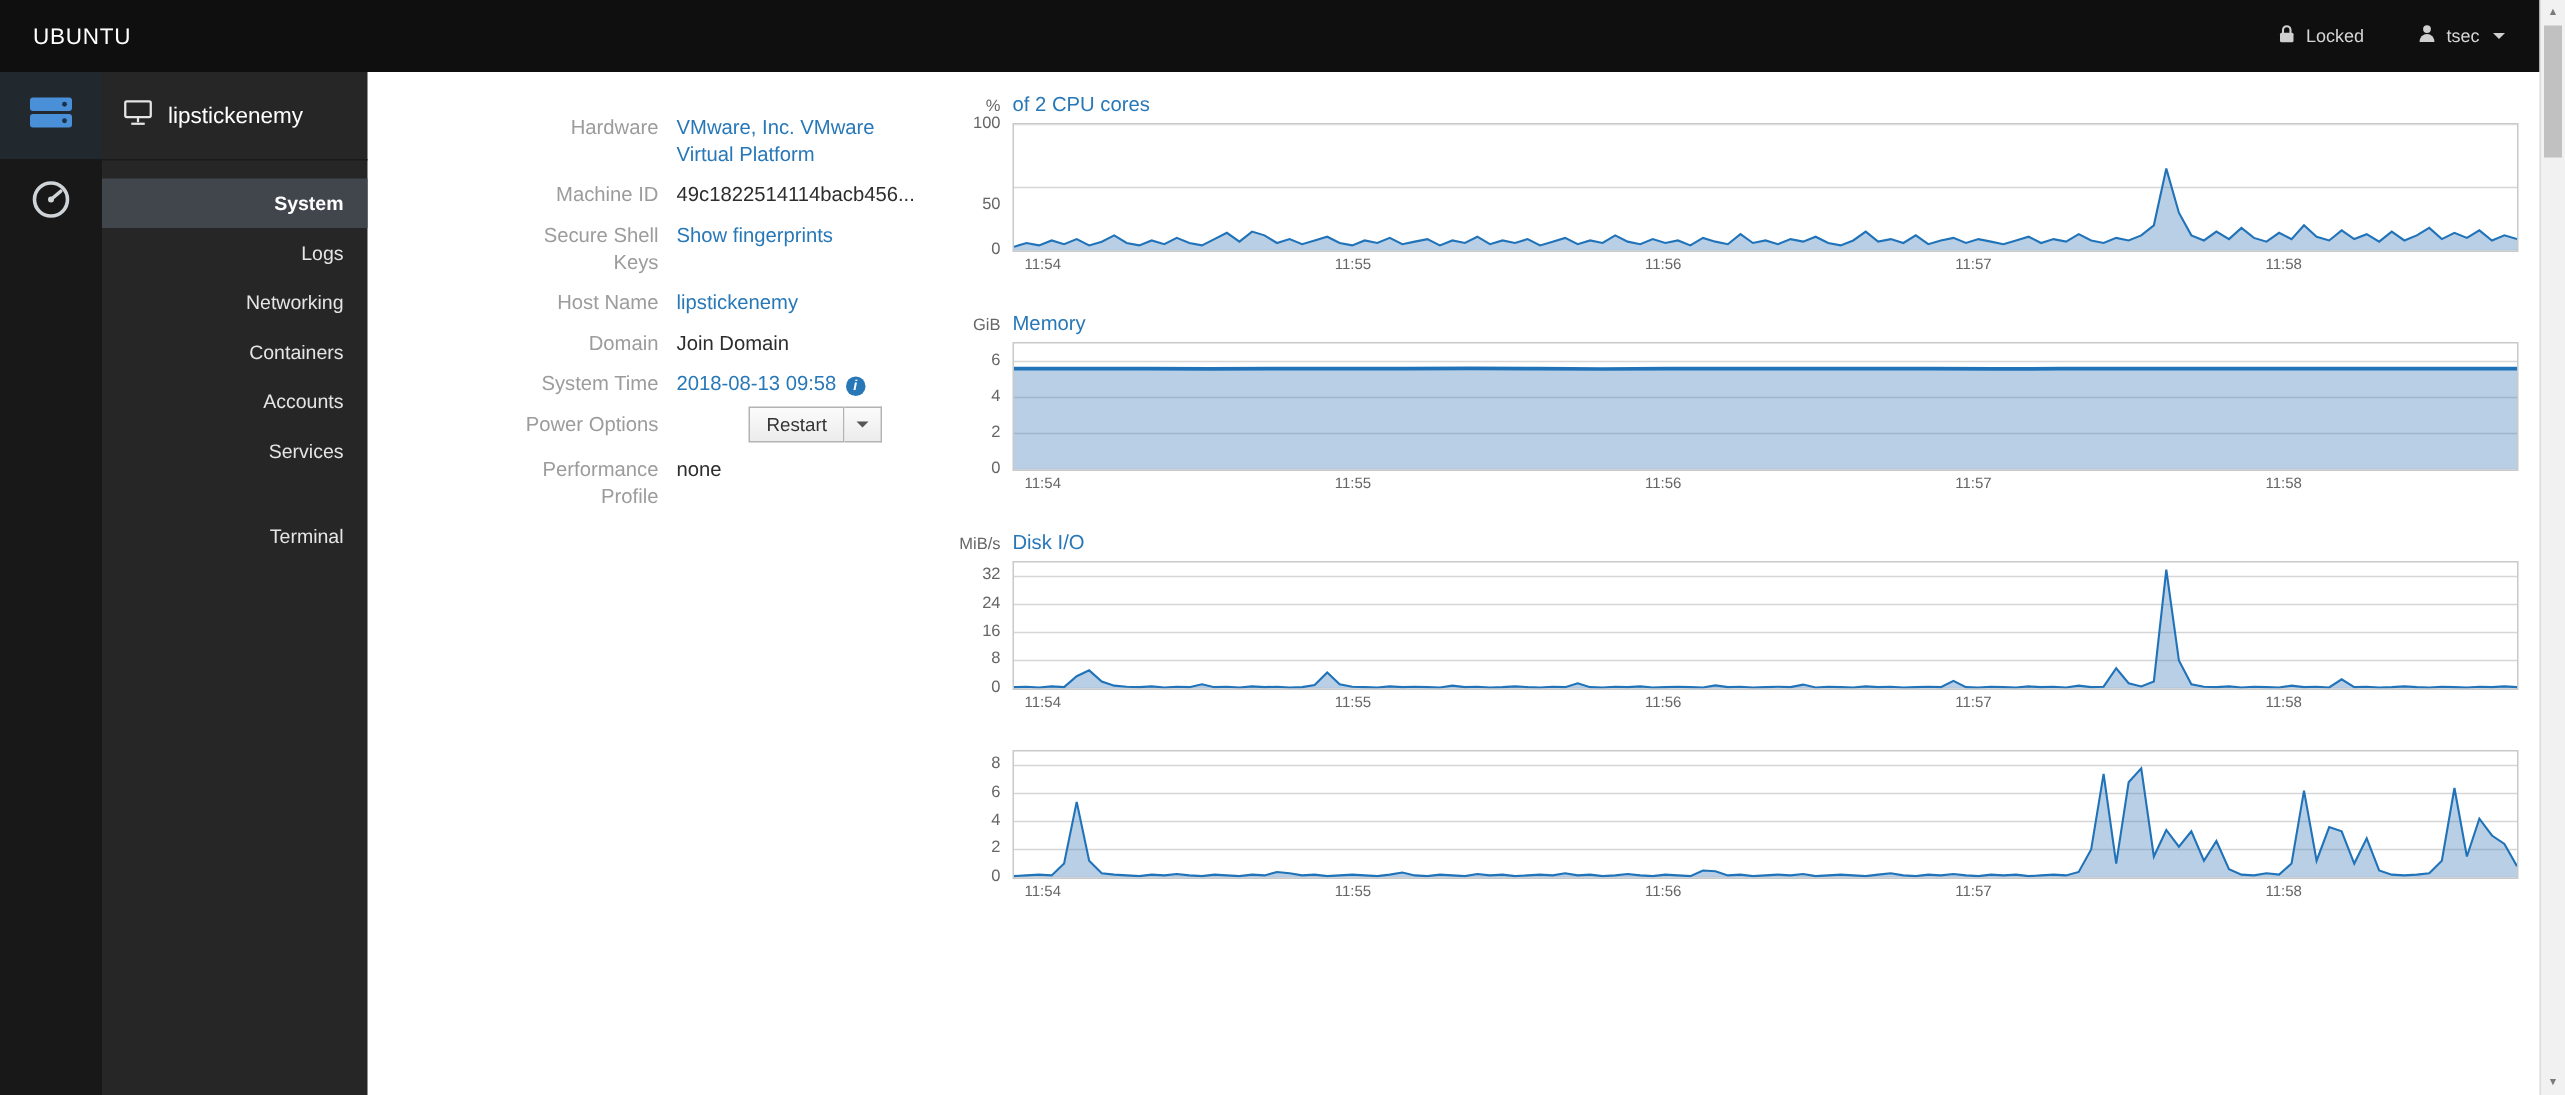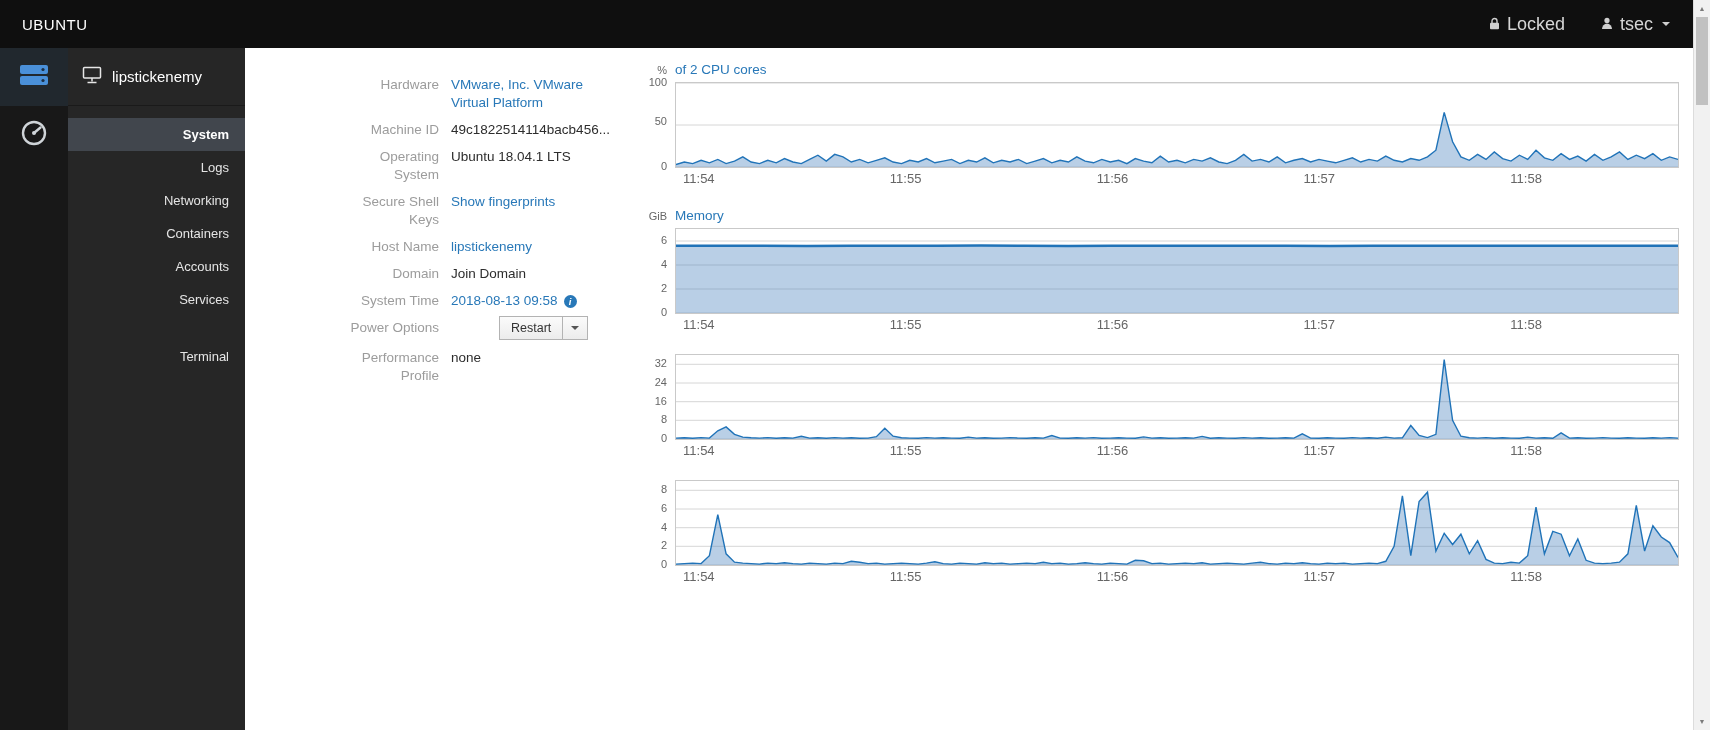--- a/index.html
+++ b/index.html
@@ -3,21 +3,21 @@
 <meta charset="utf-8">
 <style>
   * { margin:0; padding:0; box-sizing:border-box; }
   html,body { width:1710px; height:730px; overflow:hidden; font-family:"Liberation Sans", sans-serif; background:#fff; }
 
   
   .topbar { position:absolute; left:0; top:0; width:100%; height:48px; background:#0f0f0f;
             display:flex; align-items:center; justify-content:space-between;
             padding:0 40px 0 22px; z-index:5; }
   .brand { color:#ffffff; font-size:15px; letter-spacing:.5px; }
-  .topbar-right { display:flex; align-items:center; gap:36px; font-size:18px; color:#d6d6d6; }
+  .topbar-right { display:flex; align-items:center; gap:36px; font-size:12px; color:#d6d6d6; }
   .tb-item { display:inline-flex; align-items:center; gap:7px; cursor:pointer; }
   .caret-sm { width:0; height:0; border-left:4px solid transparent; border-right:4px solid transparent;
               border-top:4px solid #cfcfcf; margin-left:2px; }
 
   
   .iconstrip { position:absolute; left:0; top:48px; bottom:0; width:68px; background:#181818; z-index:2; }
   .strip-tile { height:58px; display:flex; align-items:center; justify-content:center; cursor:pointer; }
   .strip-tile.active { background:#21282e; }
 
   
@@ -54,21 +54,21 @@
   .chart-head { display:flex; align-items:baseline; margin-bottom:5px; }
   .chart-unit { width:40px; flex-shrink:0; text-align:right; padding-right:8px; font-size:11px; color:#666; }
   .chart-title { font-size:13.5px; }
   .chart-body { display:flex; }
   .ygutter { width:40px; flex-shrink:0; position:relative; }
   .ylab { position:absolute; right:8px; font-size:11px; color:#666;text-align:right; }
   .plotwrap { flex:1; }
   .plot { height:86px; border:1px solid #c9c9c9; background:#fff; position:relative; }
   .plot svg { display:block; width:100%; height:100%; }
   .xlabels { position:relative; height:16px; margin-top:3px; }
-  .xlab { position:absolute; top:0; font-size:13px; color:#666; }
+  .xlab { position:absolute; top:0; font-size:10px; color:#666; }
 
   
   .scrollbar { position:absolute; right:0; top:0; bottom:0; width:17px; background:#f1f1f1;
                border-left:1px solid #dcdcdc; z-index:20; }
   .sb-arrow { height:17px; display:flex; align-items:center; justify-content:center;
               font-size:7px; color:#7a7a7a; cursor:pointer; }
   .sb-arrow.bottom { position:absolute; bottom:0; left:0; right:0; }
   .sb-thumb { position:absolute; top:17px; left:2px; width:12px; height:88px; background:#c1c1c1; cursor:pointer; }
 </style>
 </head>
@@ -149,24 +149,20 @@
   <section class="info-pane">
     <div class="frow">
       <span class="flabel">Hardware</span>
       <span class="fvalue"><a class="link">VMware, Inc. VMware Virtual Platform</a></span>
     </div>
     <div class="frow">
       <span class="flabel">Machine ID</span>
       <span class="fvalue">49c1822514114bacb456...</span>
     </div>
     <div class="frow">
-      <span class="flabel">Operating System</span>
-      <span class="fvalue">Ubuntu 18.04.1 LTS</span>
-    </div>
-    <div class="frow">
       <span class="flabel">Secure Shell Keys</span>
       <span class="fvalue"><a class="link">Show fingerprints</a></span>
     </div>
     <div class="frow">
       <span class="flabel">Host Name</span>
       <span class="fvalue"><a class="link">lipstickenemy</a></span>
     </div>
     <div class="frow">
       <span class="flabel">Domain</span>
       <span class="fvalue">Join Domain</span>
@@ -197,21 +193,21 @@
   <section class="charts-pane">
 
     <div class="chart-block">
       <div class="chart-head">
         <span class="chart-unit">%</span>
         <a class="link chart-title">of 2 CPU cores</a>
       </div>
       <div class="chart-body">
         <div class="ygutter">
             <div class="ylab" style="top: 78px;">0</div>
-            <div class="ylab" style="top: 33px; margin-left: 40px;">50</div>
+            <div class="ylab" style="top: 48px; margin-left: 40px;">50</div>
             <div class="ylab" style="top: -6px;">100</div>
           </div>
         <div class="plotwrap">
           <div class="plot">
               <svg viewBox="0 0 1002 84" preserveAspectRatio="none">
                 <line x1="0" x2="1002" y1="84.0" y2="84.0" stroke="#d6d6d6" stroke-width="1"></line>
                 <line x1="0" x2="1002" y1="42.0" y2="42.0" stroke="#d6d6d6" stroke-width="1"></line>
                 <line x1="0" x2="1002" y1="0.0" y2="0.0" stroke="#d6d6d6" stroke-width="1"></line>
                 <path d="M0 84 L0.0 81.5 L8.3 79.0 L16.7 80.6 L25.1 77.3 L33.4 79.8 L41.8 76.4 L50.1 80.6 L58.5 78.1 L66.8 73.9 L75.1 79.0 L83.5 80.6 L91.8 77.3 L100.2 79.8 L108.5 75.6 L116.9 79.0 L125.3 80.6 L133.6 76.4 L141.9 72.2 L150.3 78.1 L158.7 71.4 L167.0 73.9 L175.3 79.0 L183.7 76.4 L192.1 79.8 L200.4 77.3 L208.8 74.8 L217.1 79.0 L225.5 80.6 L233.8 77.3 L242.2 79.0 L250.5 75.6 L258.9 79.8 L267.2 78.1 L275.6 76.4 L283.9 80.6 L292.3 77.3 L300.6 79.0 L308.9 74.8 L317.3 79.8 L325.7 77.3 L334.0 79.0 L342.4 76.4 L350.7 80.6 L359.1 78.1 L367.4 75.6 L375.8 79.8 L384.1 77.3 L392.4 79.0 L400.8 73.9 L409.1 78.1 L417.5 79.8 L425.8 76.4 L434.2 79.0 L442.6 77.3 L450.9 80.6 L459.3 75.6 L467.6 78.1 L475.9 79.8 L484.3 73.1 L492.6 79.0 L501.0 77.3 L509.3 79.8 L517.7 76.4 L526.1 78.1 L534.4 74.8 L542.8 79.0 L551.1 80.6 L559.5 77.3 L567.8 71.4 L576.1 78.1 L584.5 76.4 L592.9 79.0 L601.2 73.9 L609.5 79.8 L617.9 77.3 L626.3 75.6 L634.6 79.0 L643.0 76.4 L651.3 78.1 L659.6 79.8 L668.0 77.3 L676.4 74.8 L684.7 79.0 L693.0 76.4 L701.4 78.1 L709.8 73.1 L718.1 77.3 L726.4 79.0 L734.8 75.6 L743.1 77.3 L751.5 73.9 L759.9 67.2 L768.2 29.4 L776.6 58.8 L784.9 73.9 L793.3 77.3 L801.6 71.4 L810.0 76.4 L818.3 68.9 L826.6 75.6 L835.0 78.1 L843.4 72.2 L851.7 76.4 L860.0 67.2 L868.4 74.8 L876.8 77.3 L885.1 70.6 L893.5 76.4 L901.8 73.1 L910.1 78.1 L918.5 71.4 L926.9 77.3 L935.2 73.9 L943.5 68.9 L951.9 76.4 L960.3 72.2 L968.6 75.6 L976.9 70.6 L985.3 77.3 L993.6 73.9 L1002.0 76.4 L1002 84 Z" fill="rgba(70,130,190,0.38)"></path>
                 <path d="M0.0 81.5 L8.3 79.0 L16.7 80.6 L25.1 77.3 L33.4 79.8 L41.8 76.4 L50.1 80.6 L58.5 78.1 L66.8 73.9 L75.1 79.0 L83.5 80.6 L91.8 77.3 L100.2 79.8 L108.5 75.6 L116.9 79.0 L125.3 80.6 L133.6 76.4 L141.9 72.2 L150.3 78.1 L158.7 71.4 L167.0 73.9 L175.3 79.0 L183.7 76.4 L192.1 79.8 L200.4 77.3 L208.8 74.8 L217.1 79.0 L225.5 80.6 L233.8 77.3 L242.2 79.0 L250.5 75.6 L258.9 79.8 L267.2 78.1 L275.6 76.4 L283.9 80.6 L292.3 77.3 L300.6 79.0 L308.9 74.8 L317.3 79.8 L325.7 77.3 L334.0 79.0 L342.4 76.4 L350.7 80.6 L359.1 78.1 L367.4 75.6 L375.8 79.8 L384.1 77.3 L392.4 79.0 L400.8 73.9 L409.1 78.1 L417.5 79.8 L425.8 76.4 L434.2 79.0 L442.6 77.3 L450.9 80.6 L459.3 75.6 L467.6 78.1 L475.9 79.8 L484.3 73.1 L492.6 79.0 L501.0 77.3 L509.3 79.8 L517.7 76.4 L526.1 78.1 L534.4 74.8 L542.8 79.0 L551.1 80.6 L559.5 77.3 L567.8 71.4 L576.1 78.1 L584.5 76.4 L592.9 79.0 L601.2 73.9 L609.5 79.8 L617.9 77.3 L626.3 75.6 L634.6 79.0 L643.0 76.4 L651.3 78.1 L659.6 79.8 L668.0 77.3 L676.4 74.8 L684.7 79.0 L693.0 76.4 L701.4 78.1 L709.8 73.1 L718.1 77.3 L726.4 79.0 L734.8 75.6 L743.1 77.3 L751.5 73.9 L759.9 67.2 L768.2 29.4 L776.6 58.8 L784.9 73.9 L793.3 77.3 L801.6 71.4 L810.0 76.4 L818.3 68.9 L826.6 75.6 L835.0 78.1 L843.4 72.2 L851.7 76.4 L860.0 67.2 L868.4 74.8 L876.8 77.3 L885.1 70.6 L893.5 76.4 L901.8 73.1 L910.1 78.1 L918.5 71.4 L926.9 77.3 L935.2 73.9 L943.5 68.9 L951.9 76.4 L960.3 72.2 L968.6 75.6 L976.9 70.6 L985.3 77.3 L993.6 73.9 L1002.0 76.4" fill="none" stroke="#2073b8" stroke-width="1.4"></path>
@@ -256,20 +252,24 @@
               <div class="xlab" style="left: 21.4%;">11:55</div>
               <div class="xlab" style="left: 42%;">11:56</div>
               <div class="xlab" style="left: 62.6%;">11:57</div>
               <div class="xlab" style="left: 83.2%;">11:58</div>
             </div>
         </div>
       </div>
     </div>
 
     <div class="chart-block">
+      <div class="chart-head">
+        <span class="chart-unit">MiB/s</span>
+        <a class="link chart-title">Disk I/O</a>
+      </div>
       <div class="chart-body">
         <div class="ygutter">
             <div class="ylab" style="top: 78px;">0</div>
             <div class="ylab" style="top: 59.3333px;">8</div>
             <div class="ylab" style="top: 40.6667px;">16</div>
             <div class="ylab" style="top: 22px;">24</div>
             <div class="ylab" style="top: 3.33333px;">32</div>
           </div>
         <div class="plotwrap">
           <div class="plot">

